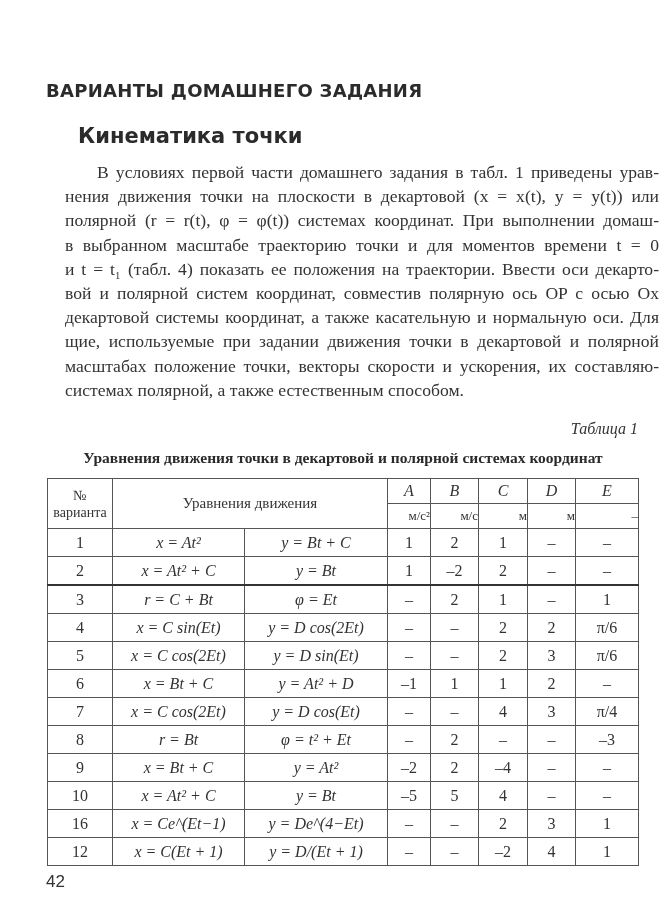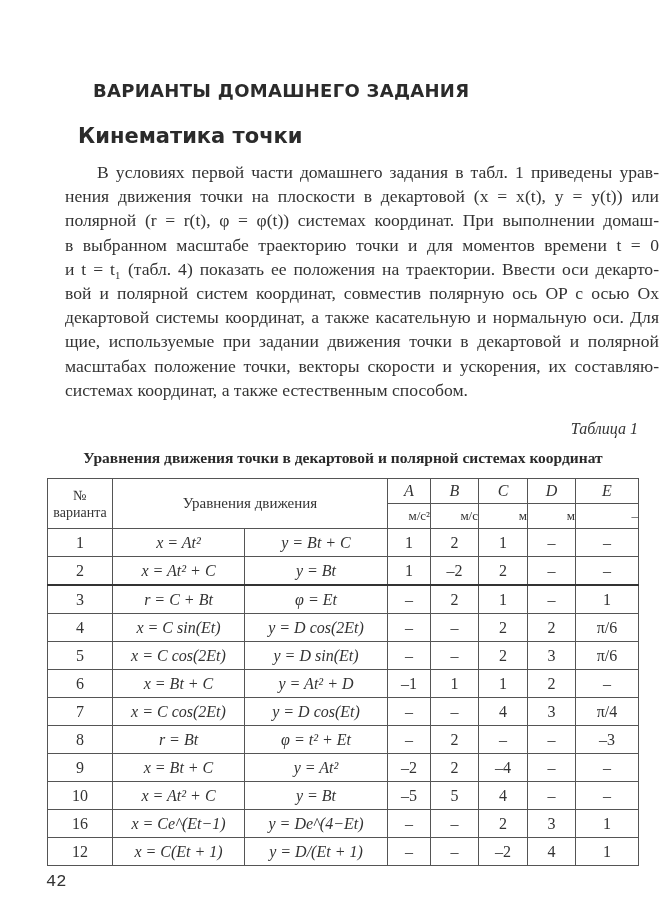--- a/index.html
+++ b/index.html
@@ -2,21 +2,21 @@
 <html><head>
 <meta charset="utf-8">
 <style>
   html, body { margin: 0; padding: 0; background: #ffffff; }
   body { width: 666px; height: 914px; position: relative; overflow: hidden; color: #2a2a2a; }
   .page { position: absolute; left: 0; top: 0; width: 666px; height: 914px; }
 
   .section-title {
     position: absolute; left: 46px; top: 80px;
     font-family: "DejaVu Sans", sans-serif; font-weight: bold;
-    font-size: 18px; letter-spacing: 0.3px; color: #2b2b2b; margin-left: 47px;
+    font-size: 18px; letter-spacing: 0.3px; color: #2b2b2b;
   }
   .subsection-title {
     position: absolute; left: 78px; top: 124px;
     font-family: "DejaVu Sans", sans-serif; font-weight: bold;
     font-size: 21px; color: #2b2b2b;
   }
 
   .para {
     position: absolute; left: 46px; top: 160px; width: 594px;
     font-family: "Liberation Serif", serif; font-size: 17.6px; line-height: 24.2px;
@@ -48,42 +48,42 @@
   table.data td { height: 27px; }
   table.data .hdr-num { font-size: 14px; line-height: 17px; }
   table.data .hdr-eq { font-size: 15px; }
   table.data .hdr-var { font-style: italic; font-size: 16px; }
   table.data .hdr-unit { font-size: 13px; text-align: right; }
   table.data tr.sep td { border-top: 2.5px solid #333; }
   .eq { font-style: italic; }
 
   .page-number {
     position: absolute; left: 46px; top: 872px;
-    font-family: Liberation Mono, monospace; font-size: 17px; color: #333;
+    font-family: Liberation Sans, sans-serif; font-size: 17px; color: #333;
   }
 </style>
 </head>
 <body>
 
 <div class="page">
 
   <div class="section-title">ВАРИАНТЫ ДОМАШНЕГО ЗАДАНИЯ</div>
   <div class="subsection-title">Кинематика точки</div>
 
   <div class="para">
     <span class="line first">В условиях первой части домашнего задания в табл. 1 приведены урав-</span>
     <span class="line">нения движения точки на плоскости в декартовой (x = x(t),  y = y(t)) или</span>
     <span class="line">полярной (r = r(t),  φ = φ(t)) системах координат. При выполнении домаш-</span>
     <span class="line">в выбранном масштабе траекторию точки и для моментов времени t = 0</span>
     <span class="line">и t = t₁ (табл. 4) показать ее положения на траектории. Ввести оси декарто-</span>
     <span class="line">вой и полярной систем координат, совместив полярную ось OP с осью Ox</span>
     <span class="line">декартовой системы координат, а также касательную и нормальную оси. Для</span>
     <span class="line">щие, используемые при задании движения точки в декартовой и полярной</span>
     <span class="line">масштабах положение точки, векторы скорости и ускорения, их составляю-</span>
-    <span class="line last">системах координат, а также естественным способом.</span>
+    <span class="line last">системах полярной, а также естественным способом.</span>
   </div>
 
   <div class="table-label">Таблица 1</div>
   <div class="table-caption">Уравнения движения точки в декартовой и полярной системах координат</div>
 
   <table class="data">
     <colgroup>
       <col style="width:65px">
         <col style="width:132px">
         <col style="width:143px">

